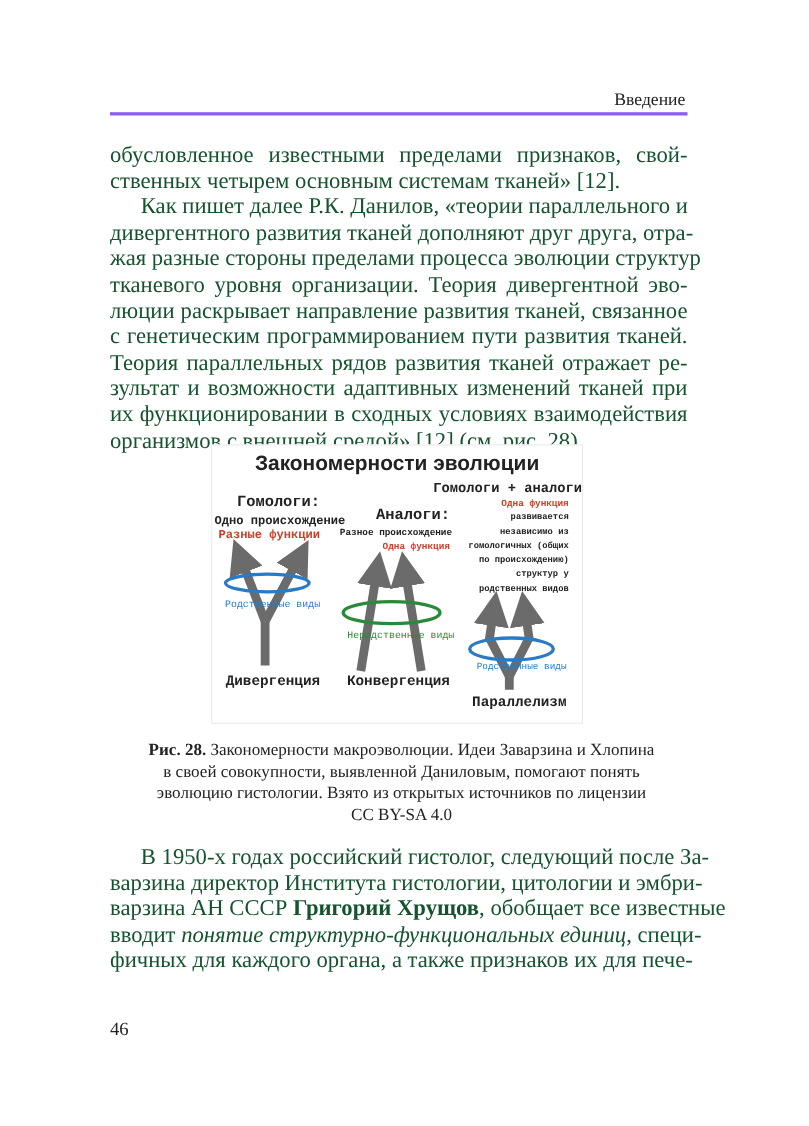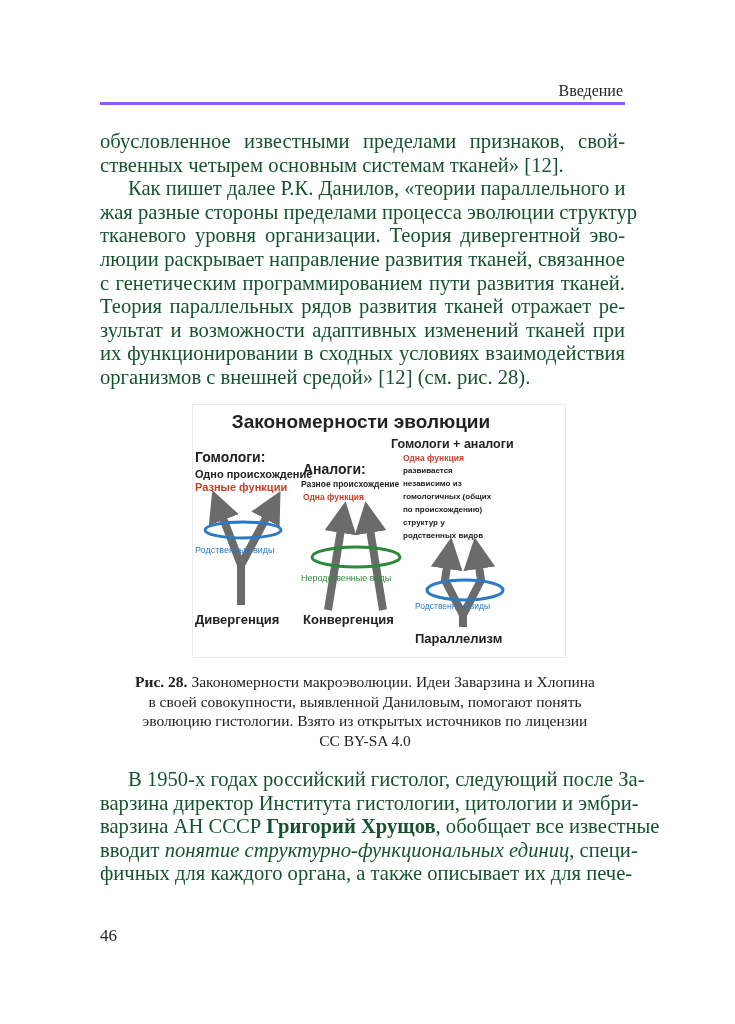--- a/index.html
+++ b/index.html
@@ -11,44 +11,45 @@
   .para { position: absolute; left: 100px; width: 525px; font-family: "Liberation Serif", serif; font-size: 20.6px; line-height: 23.6px; text-align: justify; color: #14532d; }
   .para .line { display: block; text-align: justify; text-align-last: justify; white-space: nowrap; height: 23.6px; }
   .para .line.last { text-align-last: left; }
   .para .line.indent { padding-left: 28px; }
   .para b { font-weight: bold; }
   .para i { font-style: italic; }
 
   #p1 { top: 130px; }
   #p3 { top: 768px; }
 
-  .figure { position: absolute; left: 192px; top: 404px; width: 336px; height: 252px; background: #fff; border: 1px solid #eaeaea; padding-left: 36px; }
+  .figure { position: absolute; left: 192px; top: 404px; width: 336px; height: 252px; background: #fff; border: 1px solid #eaeaea; }
   .figure svg { position: absolute; left: 0; top: 0; }
   .fig-title { position: absolute; left: 0; width: 336px; top: 6px; text-align: center; font-family: "Liberation Sans", sans-serif; font-weight: bold; font-size: 19px; color: #222; }
-  .flabel { position: absolute; font-family: Liberation Sans, sans-serif; font-weight: bold; color: #222; text-align: left; white-space: nowrap; }
+  .flabel { position: absolute; font-family: Liberation Mono, monospace; font-weight: bold; color: #222; text-align: right; white-space: nowrap; }
   .red { color: #c9402a; }
   .blue { color: #2a7ac4; }
   .green { color: #2b8a3a; }
 
   .caption { position: absolute; left: 110px; top: 672px; width: 510px; text-align: center; font-family: "Liberation Serif", serif; font-size: 15.5px; line-height: 19.5px; color: #222; }
   .caption b { font-weight: bold; }
 
   .page-number { position: absolute; left: 100px; top: 926px; font-family: "Liberation Serif", serif; font-size: 17px; color: #222; }
 </style>
 </head>
 <body>
 
 <div class="running-head">
   <span>Введение</span>
 </div>
 
 <div class="para" id="p1">
   <span class="line">обусловленное известными пределами признаков, свой-</span>
   <span class="line last">ственных четырем основным системам тканей» [12].</span>
   <span class="line indent">Как пишет далее Р.К. Данилов, «теории параллельного и</span>
+  <span class="line">дивергентного развития тканей дополняют друг друга, отра-</span>
   <span class="line">жая разные стороны пределами процесса эволюции структур</span>
   <span class="line">тканевого уровня организации. Теория дивергентной эво-</span>
   <span class="line">люции раскрывает направление развития тканей, связанное</span>
   <span class="line">с генетическим программированием пути развития тканей.</span>
   <span class="line">Теория параллельных рядов развития тканей отражает ре-</span>
   <span class="line">зультат и возможности адаптивных изменений тканей при</span>
   <span class="line">их функционировании в сходных условиях взаимодействия</span>
   <span class="line last">организмов с внешней средой» [12] (см. рис. 28).</span>
 </div>
 
@@ -112,16 +113,16 @@
   <div>в своей совокупности, выявленной Даниловым, помогают понять</div>
   <div>эволюцию гистологии. Взято из открытых источников по лицензии</div>
   <div>CC BY-SA 4.0</div>
 </div>
 
 <div class="para" id="p3">
   <span class="line indent">В 1950-х годах российский гистолог, следующий после За-</span>
   <span class="line">варзина директор Института гистологии, цитологии и эмбри-</span>
   <span class="line"><span>варзина АН СССР </span><b>Григорий Хрущов</b><span>, обобщает все известные</span></span>
   <span class="line"><span>вводит </span><i>понятие структурно-функциональных единиц</i><span>, специ-</span></span>
-  <span class="line">фичных для каждого органа, а также описывает их для пече-</span>
+  <span class="line">фичных для каждого органа, а также признаков их для пече-</span>
 </div>
 
 <div class="page-number">46</div>
 
 </body></html>

